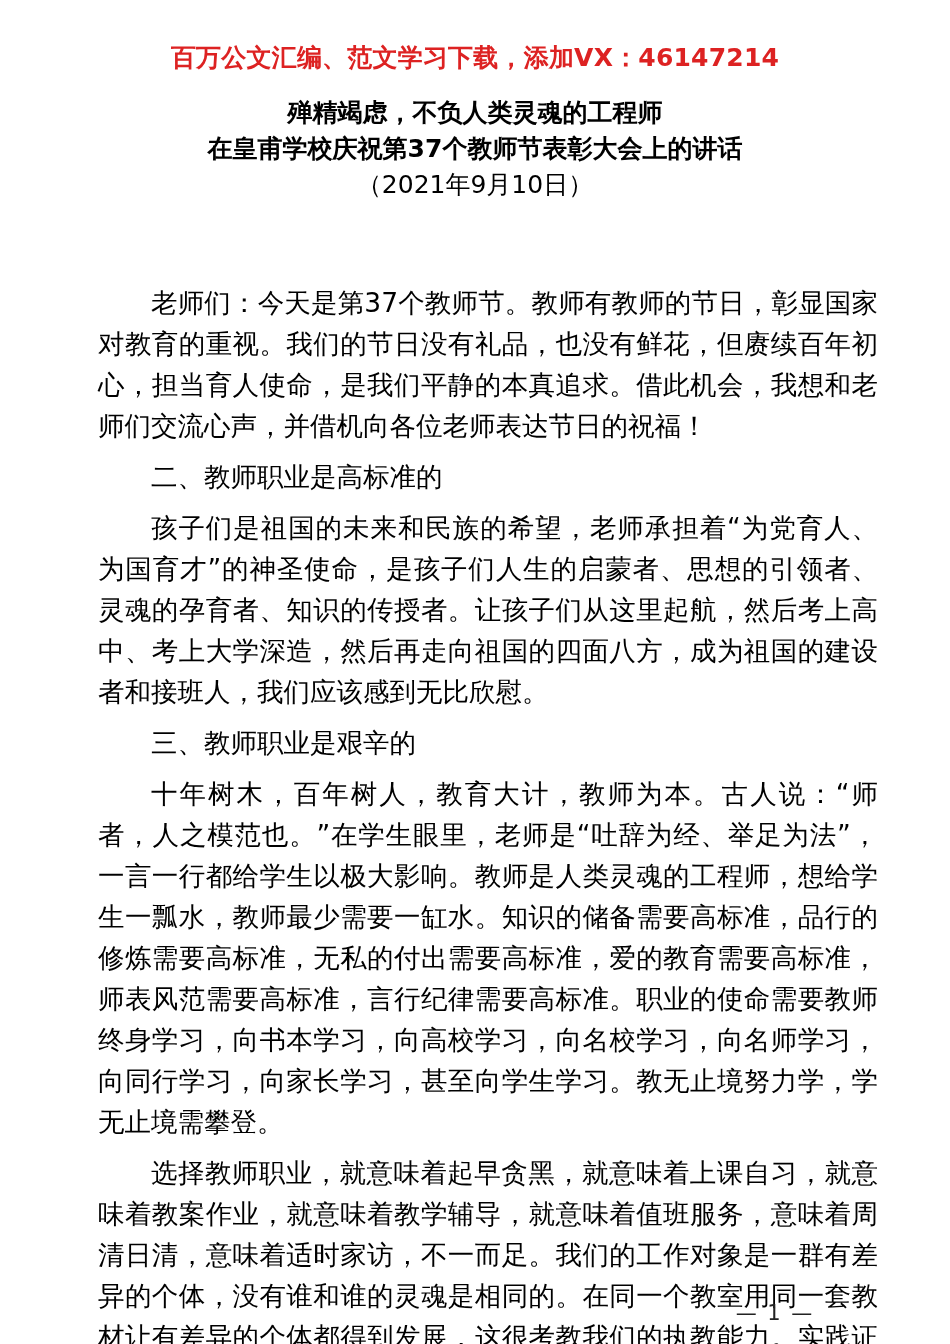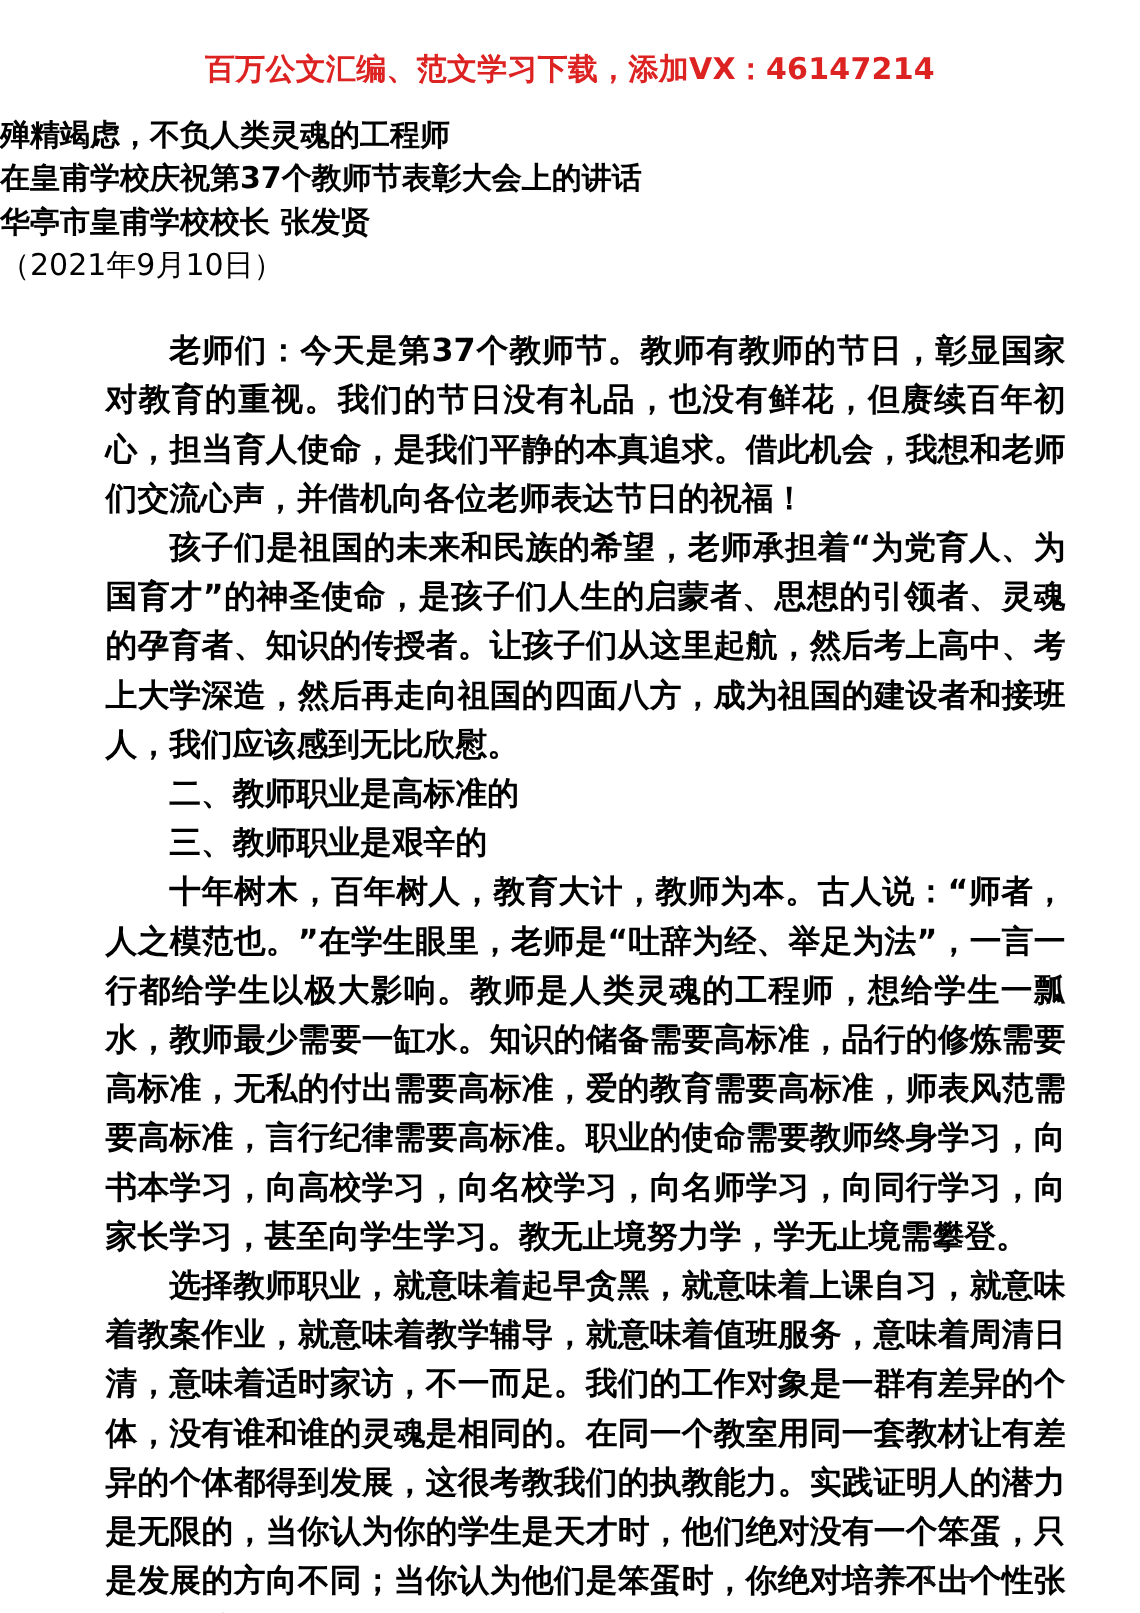--- a/index.html
+++ b/index.html
@@ -36,20 +36,21 @@
     line-height: 32px;
     white-space: nowrap;
   }
 
   
   .title-block {
     position: absolute;
     top: 95px;
     left: 0;
     width: 950px;
+    text-align: center;
   }
   .title-line {
     font-size: 25px;
     font-weight: 700;
     line-height: 36px;
     color: #000000;
     white-space: nowrap;
   }
   .title-line.date {
     font-weight: 400;
@@ -62,24 +63,23 @@
     left: 88px;
     width: 800px;
   }
   .para {
     font-size: 26.5px;
     line-height: 41px;
     color: #000000;
     text-align: justify;
     text-justify: inter-ideograph;
     text-indent: 2em;
-    margin: 0;
+    margin: 10px;
     letter-spacing: 0px;
     word-break: break-all;
-    font-weight: bold;
   }
 
   
   .footer {
     position: absolute;
     bottom: 18px;
     left: 0;
     width: 950px;
     text-align: center;
     padding-right: 60px;
@@ -98,28 +98,27 @@
 </head>
 <body>
 
 <div class="page">
 
   <div class="promo-header">百万公文汇编、范文学习下载，添加VX：46147214</div>
 
   <div class="title-block">
     <div class="title-line">殚精竭虑，不负人类灵魂的工程师</div>
     <div class="title-line">在皇甫学校庆祝第37个教师节表彰大会上的讲话</div>
-    <div class="title-line">华亭市皇甫学校校长  张发贤</div>
     <div class="title-line date">（2021年9月10日）</div>
   </div>
 
   <div class="body-block">
     <p class="para">老师们：今天是第37个教师节。教师有教师的节日，彰显国家对教育的重视。我们的节日没有礼品，也没有鲜花，但赓续百年初心，担当育人使命，是我们平静的本真追求。借此机会，我想和老师们交流心声，并借机向各位老师表达节日的祝福！</p>
+    <p class="para">二、教师职业是高标准的</p>
     <p class="para">孩子们是祖国的未来和民族的希望，老师承担着“为党育人、为国育才”的神圣使命，是孩子们人生的启蒙者、思想的引领者、灵魂的孕育者、知识的传授者。让孩子们从这里起航，然后考上高中、考上大学深造，然后再走向祖国的四面八方，成为祖国的建设者和接班人，我们应该感到无比欣慰。</p>
-    <p class="para">二、教师职业是高标准的</p>
     <p class="para">三、教师职业是艰辛的</p>
     <p class="para">十年树木，百年树人，教育大计，教师为本。古人说：“师者，人之模范也。”在学生眼里，老师是“吐辞为经、举足为法”，一言一行都给学生以极大影响。教师是人类灵魂的工程师，想给学生一瓢水，教师最少需要一缸水。知识的储备需要高标准，品行的修炼需要高标准，无私的付出需要高标准，爱的教育需要高标准，师表风范需要高标准，言行纪律需要高标准。职业的使命需要教师终身学习，向书本学习，向高校学习，向名校学习，向名师学习，向同行学习，向家长学习，甚至向学生学习。教无止境努力学，学无止境需攀登。</p>
     <p class="para">选择教师职业，就意味着起早贪黑，就意味着上课自习，就意味着教案作业，就意味着教学辅导，就意味着值班服务，意味着周清日清，意味着适时家访，不一而足。我们的工作对象是一群有差异的个体，没有谁和谁的灵魂是相同的。在同一个教室用同一套教材让有差异的个体都得到发展，这很考教我们的执教能力。实践证明人的潜力是无限的，当你认为你的学生是天才时，他们绝对没有一个笨蛋，只是发展的方向不同；当你认为他们是笨蛋时，你绝对培养不出个性张扬、思维敏锐的天才，因为你已经阻断了他们成才的路，抽取了</p>
   </div>
 
   <div class="footer">
     <span class="page-number">— 1 —</span>
   </div>
 
 </div>

